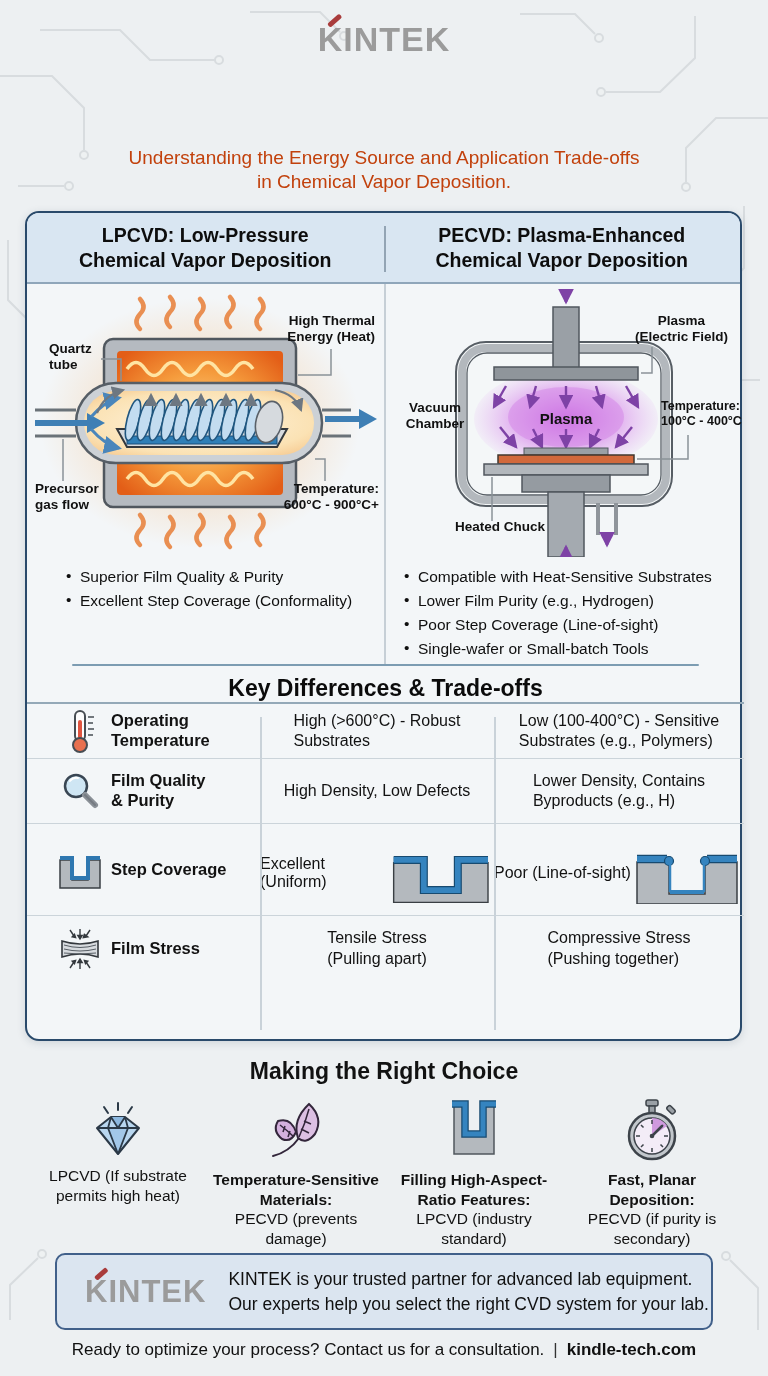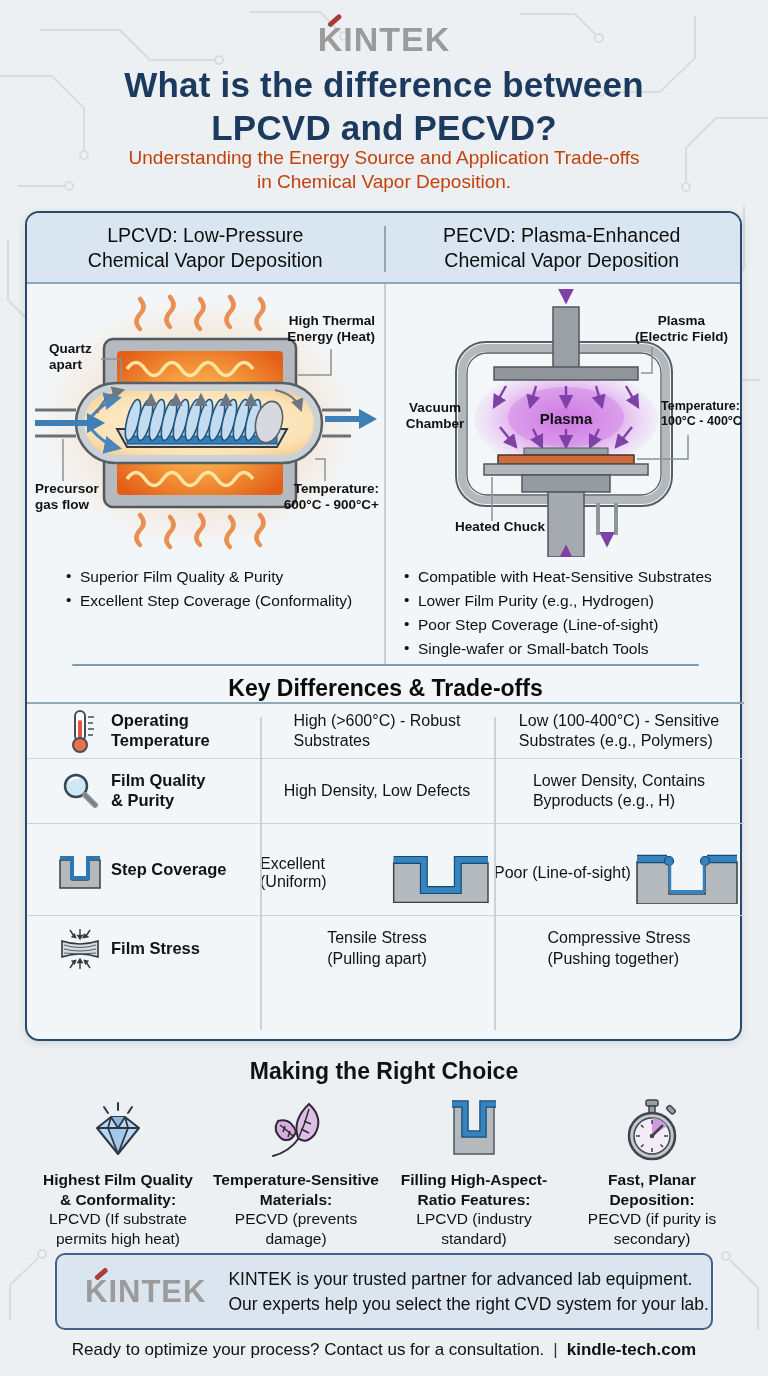--- a/index.html
+++ b/index.html
@@ -22,21 +22,21 @@
   #subtitle { position:absolute; top:146px; left:0; width:768px; text-align:center;
       font-size:19px; color:#c2410c; line-height:1.25; }
 
   
   #panel { position:absolute; left:25px; top:211px; width:717px; height:830px;
       background:#f3f6f8; border:2px solid #2a4a6b; border-radius:14px;
       box-shadow:0 2px 8px rgba(40,60,80,.15); }
   #panel-band { position:absolute; left:0; top:0; width:100%; height:71px; display:flex;
       background:#d9e6f2; border-bottom:2px solid #8fa6ba; border-radius:12px 12px 0 0; }
   .band-half { width:50%; display:flex; align-items:center; justify-content:center;
-      font-size:19.5px; font-weight:normal; text-align:center; line-height:1.25; color:#0d0d0d; }
+      font-size:19.5px; font-weight:bold; text-align:center; line-height:1.25; color:#0d0d0d; }
   #band-divider { position:absolute; left:357px; top:13px; width:2px; height:46px; background:#93a4b4; }
   #col-divider { position:absolute; left:357px; top:71px; width:1.5px; height:381px; background:#c6cfd6; }
 
   .diagram-svg { position:absolute; top:76px; width:352px; height:268px; }
   #lpcvd-svg { left:2px; } #pecvd-svg { left:363px; }
 
   .dlabel { position:absolute; font-size:13.5px; font-weight:600; line-height:1.22; color:#111; }
 
   .bullets { position:absolute; top:352px; list-style:none; font-size:15.5px; line-height:1.55; color:#0f0f0f; }
   .bullets li { position:relative; padding-left:15px; }
@@ -115,22 +115,20 @@
     <path d="M760,380 H730"></path>
       <circle cx="725" cy="380" r="4" fill="#eef1f2"></circle>
   </svg>
 
   <div id="header-logo">
     <div class="logo">
         <span class="logo-k">K</span>
         <span>INTEK</span>
       </div>
   </div>
-  <h1 id="main-title" class="pre">What is the difference between
-LPCVD and PECVD?</h1>
   <div id="subtitle" class="pre">Understanding the Energy Source and Application Trade-offs
 in Chemical Vapor Deposition.</div>
 
   <div id="panel">
     <div id="panel-band">
       <div class="band-half pre">LPCVD: Low-Pressure
 Chemical Vapor Deposition</div>
       <div class="band-half pre">PECVD: Plasma-Enhanced
 Chemical Vapor Deposition</div>
     </div>
@@ -296,21 +294,21 @@
       <path d="M176,267 V258" stroke="#7e42a6" stroke-width="2.6" marker-end="url(#pe-ah)"></path>
 
       <g stroke="#8a9298" stroke-width="1.5" fill="none">
         <path d="M262,58 V84 H251"></path>
         <path d="M298,146 V170 H247"></path>
         <path d="M102,232 V188"></path>
       </g>
     </svg>
 
     <div class="dlabel pre" style="left:22px; top:128px; width:72px;">Quartz
-apart</div>
+tube</div>
     <div class="dlabel pre" style="left:238px; top:100px; width:110px; text-align:right;">High Thermal
 Energy (Heat)</div>
     <div class="dlabel pre" style="left:8px; top:268px; width:85px;">Precursor
 gas flow</div>
     <div class="dlabel pre" style="left:232px; top:268px; width:120px; text-align:right;">Temperature:
 600°C - 900°C+</div>
 
     <div class="dlabel pre" style="left:597px; top:100px; width:115px; text-align:center;">Plasma
 (Electric Field)</div>
     <div class="dlabel pre" style="left:368px; top:187px; width:80px; text-align:center;">Vacuum
@@ -481,22 +479,20 @@
         </g>
         <polygon points="14,34 28,23 42,23 56,34 35,60" fill="#b9d7f0" stroke="#2b3947" stroke-width="2" stroke-linejoin="round"></polygon>
         <polygon points="28,23 42,23 35,34" fill="#8cb8e0"></polygon>
         <polygon points="25,34 45,34 35,60" fill="#a3c8e9"></polygon>
         <g stroke="#2b3947" stroke-width="1.8" fill="none" stroke-linejoin="round">
           <path d="M14,34 H56"></path>
             <path d="M28,23 L25,34 L35,60 M42,23 L45,34 L35,60 M28,23 L35,34 L42,23"></path>
         </g>
       </svg>
     </div>
-    <div class="choice-head pre">Highest Film Quality
-&amp; Conformality:</div>
     <div class="choice-body pre">LPCVD (If substrate
 permits high heat)</div>
   </div>
 
   <div class="choice-item ci-1">
     <div class="choice-icon">
       <svg width="70" height="70" viewBox="0 0 70 70">
         <path d="M12,62 Q28,58 38,44" stroke="#33263b" stroke-width="2" fill="none" stroke-linecap="round"></path>
         <path d="M48,10 Q63,24 54,40 Q45,51 37,44 Q31,26 48,10 Z" fill="#dcbfe3" stroke="#33263b" stroke-width="2"></path>
         <path d="M48,15 Q44,30 38,43 M43,27 L50,30 M40,35 L48,39" stroke="#33263b" stroke-width="1.5" fill="none"></path>

